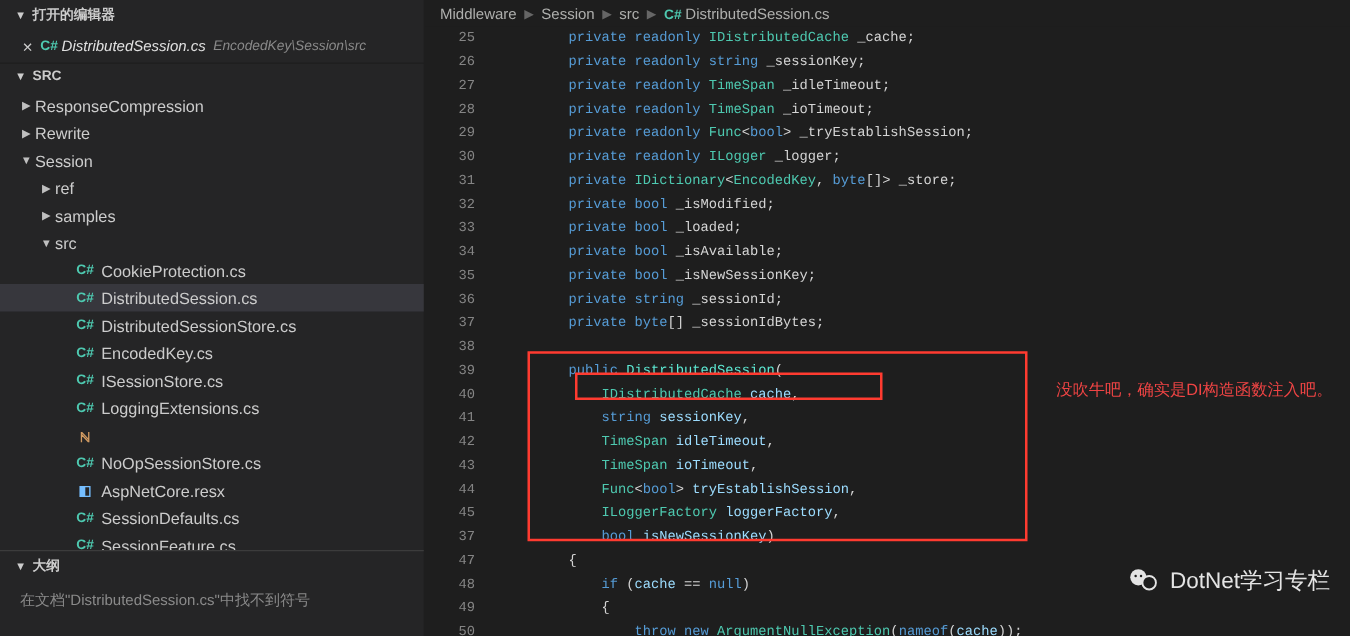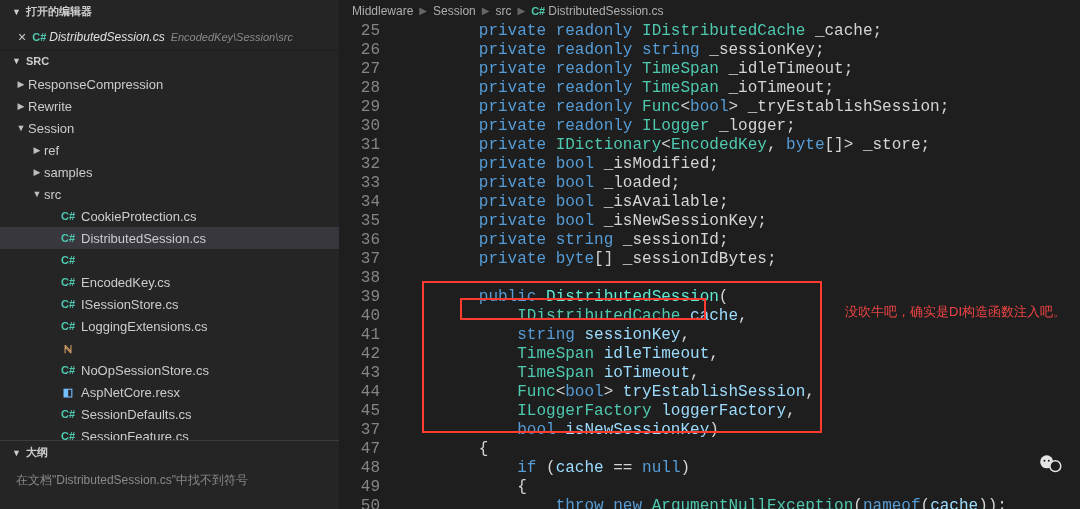--- a/index.html
+++ b/index.html
@@ -121,21 +121,21 @@
     gap: 4px;
     border-bottom: 1px solid #1e1e1e;
     text-align: center;
   }
   .breadcrumb .sep { color: #666; font-size: 10px; margin: 0 2px; }
   .breadcrumb-cs-icon { color:#4ec9b0; font-weight:bold; font-size:11px; margin-right:3px; }
   .code-area {
     flex: 1;
     display: flex;
     font-family: Consolas, "Courier New", monospace;
-    font-size: 16px;
+    font-size: 11px;
     line-height: 19px;
     overflow: hidden;
     position: relative;
   }
   .gutter {
     width: 56px;
     text-align: right;
     color: #858585;
     padding-right: 16px;
     user-select: none;
@@ -225,20 +225,21 @@
         <span class="tree-label">CookieProtection.cs</span>
       </div>
       <div class="tree-item depth-3 selected">
         <span class="tree-arrow"></span>
         <span class="tree-icon icon-cs">C#</span>
         <span class="tree-label">DistributedSession.cs</span>
       </div>
       <div class="tree-item depth-3">
         <span class="tree-arrow"></span>
         <span class="tree-icon icon-cs">C#</span>
+        <span class="tree-label">DistributedSessionStore.cs</span>
       </div>
       <div class="tree-item depth-3">
         <span class="tree-arrow"></span>
         <span class="tree-icon icon-cs">C#</span>
         <span class="tree-label">EncodedKey.cs</span>
       </div>
       <div class="tree-item depth-3">
         <span class="tree-arrow"></span>
         <span class="tree-icon icon-cs">C#</span>
         <span class="tree-label">ISessionStore.cs</span>
@@ -332,13 +333,14 @@
 <div class="watermark">
   <svg viewBox="0 0 24 24" fill="#e4e4e4">
       <circle cx="8" cy="10" r="6"></circle>
       <circle cx="16" cy="14" r="5" fill="#1e1e1e"></circle>
       <circle cx="16" cy="14" r="5" fill="none" stroke="#e4e4e4" stroke-width="1.4"></circle>
       <circle cx="6" cy="9" r="0.9" fill="#1e1e1e"></circle>
       <circle cx="10" cy="9" r="0.9" fill="#1e1e1e"></circle>
       <circle cx="14.5" cy="13" r="0.7" fill="#1e1e1e"></circle>
       <circle cx="17.5" cy="13" r="0.7" fill="#1e1e1e"></circle>
     </svg>
+  <span>DotNet学习专栏</span>
 </div>
 
 </body></html>

